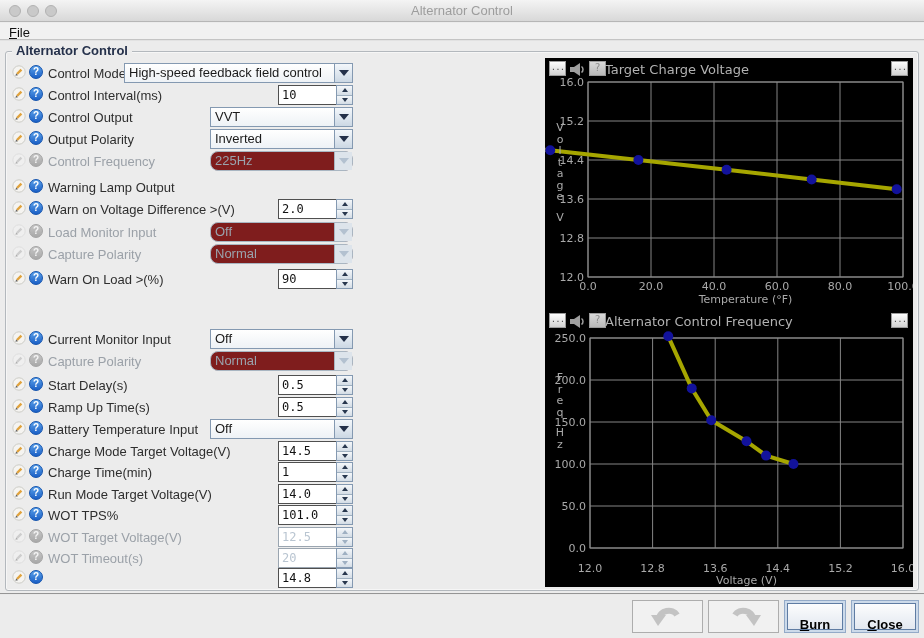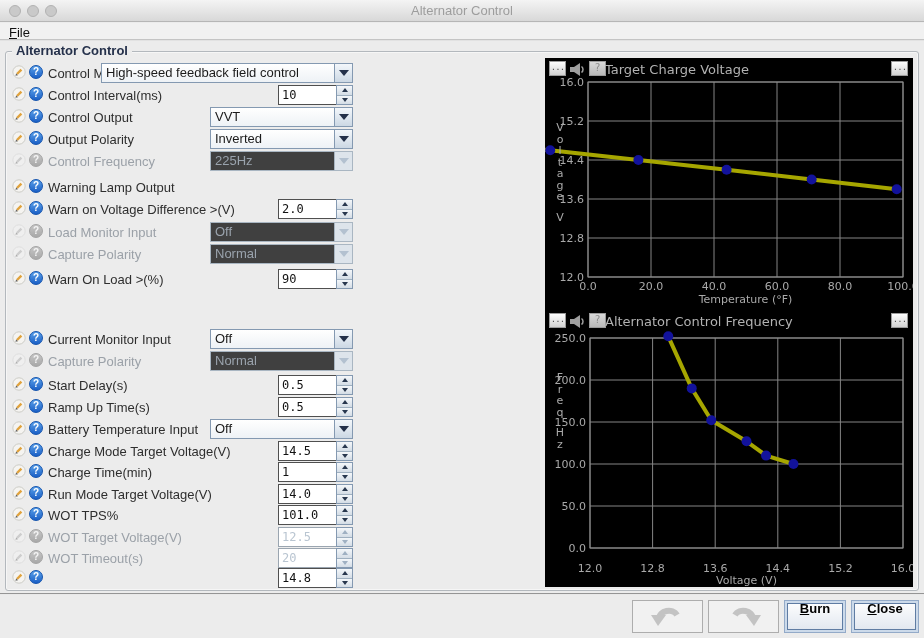--- a/index.html
+++ b/index.html
@@ -35,28 +35,28 @@
   .form-row.disabled .row-icons { filter:grayscale(1); opacity:.45; }
   .pencil-icon { width:14px; height:14px; display:inline-block; }
   .help-icon { width:14px; height:14px; border-radius:50%;
     background:linear-gradient(#5aa0e8,#1a5fc6); border:1px solid #1353ae;
     color:#fff; font-size:10px; font-weight:bold; text-align:center; line-height:12px; display:inline-block; }
   .row-label { position:absolute; left:36px; top:3px; font-size:13px; color:#2e2e2e; white-space:nowrap; }
   .form-row.disabled .row-label { color:#9ba1a8; }
 
   .combo { position:absolute; top:0; right:0; height:20px; display:flex;
     border:1px solid #8499b1; background:linear-gradient(#ffffff,#eef2f6); }
-  .combo.wide { width:252px; } .combo.normal { width:143px; }
+  .combo.wide { width:229px; } .combo.normal { width:143px; }
   .combo-text { flex:1; font-size:13px; color:#1b1b1b; padding:1px 4px 0 4px;
     white-space:nowrap; overflow:hidden; }
   .combo-arrow-box { width:18px; border-left:1px solid #8499b1;
     background:linear-gradient(#f3f7fb,#ccd8e4); display:flex; align-items:center; justify-content:center; }
   .combo-arrow { width:0; height:0; border-left:5px solid transparent; border-right:5px solid transparent;
     border-top:6px solid #233049; }
-  .form-row.disabled .combo { border-color:#a9b6c2; background:#404040; }
+  .form-row.disabled .combo { border-color:#a9b6c2; background:#7f1d1d;border-radius:8px; }
   .form-row.disabled .combo-text { color:#9aa3ad; }
   .form-row.disabled .combo-arrow-box { background:#dde4eb; border-left-color:#a9b6c2; }
   .form-row.disabled .combo-arrow { border-top-color:#b3c1d0; }
 
   .spinner { position:absolute; top:0; right:0; width:75px; height:20px; display:flex; }
   .spin-text { flex:1; background:#fff; border:1px solid #4f4f4f; border-right:none;
     font-family:"DejaVu Sans Mono", monospace; font-size:12px; color:#111; padding:2px 0 2px 3px; }
   .spin-btns { width:17px; display:flex; flex-direction:column; border:1px solid #8499b1; }
   .spin-btn { flex:1; background:linear-gradient(#f4f7fa,#d4dde6); display:flex;
     align-items:center; justify-content:center; }
@@ -87,21 +87,21 @@
     color:#a9a9a9; font-family:"DejaVu Sans", sans-serif; }
 
   
   .footer { position:absolute; left:0; bottom:0; width:100%; height:45px;
     background:#ececec; border-top:2px groove #e9e9e9; display:flex; justify-content:flex-end;
     align-items:center; gap:5px; padding-right:5px; }
   .tool-btn { width:71px; height:33px; background:#f1f1f1; border:1px solid #adadad;
     display:flex; align-items:center; justify-content:center; }
   .cmd-btn { height:33px; background:linear-gradient(#ffffff,#dfe5ee); border:1px solid #93aac8;
     box-shadow:inset 0 0 0 2px #ccdaea, inset 0 0 0 3px #5f7ca3;
-    font-size:13px; font-weight:bold; color:#000; display:flex; align-items:flex-start; justify-content:center; }
+    font-size:13px; font-weight:bold; color:#000; display:flex; align-items:flex-end; justify-content:center; }
   .cmd-btn u { text-decoration:underline; }
   .btn-burn { width:62px; } .btn-close { width:68px; }
 </style>
 </head>
 <body>
 
 <div class="window">
 
   <div class="titlebar">
     <span class="traffic t1"></span>

